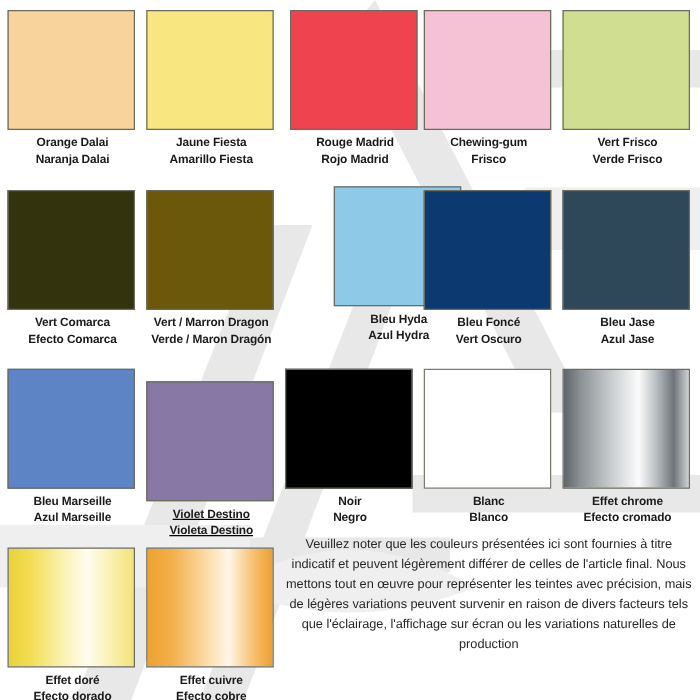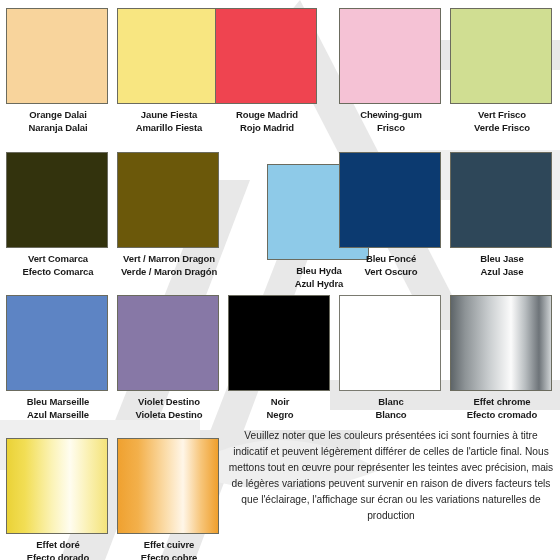--- a/index.html
+++ b/index.html
@@ -104,21 +104,21 @@
         <div class="lbl">Naranja Dalai</div>
       </div>
     </div>
     <div class="cell" style="left: 117px; top: 8px;">
       <div class="swatch" title="Jaune Fiesta" style="background: rgb(248, 230, 129);"></div>
       <div class="labels">
         <div class="lbl">Jaune Fiesta</div>
         <div class="lbl">Amarillo Fiesta</div>
       </div>
     </div>
-    <div class="cell" style="left: 215px; top: 8px;">
+    <div class="cell" style="left: 232px; top: 8px;">
       <div class="swatch" title="Rouge Madrid" style="background: rgb(239, 68, 80);"></div>
       <div class="labels">
         <div class="lbl">Rouge Madrid</div>
         <div class="lbl">Rojo Madrid</div>
       </div>
     </div>
     <div class="cell" style="left: 339px; top: 8px;">
       <div class="swatch" title="Chewing-gum" style="background: rgb(245, 194, 213);"></div>
       <div class="labels">
         <div class="lbl">Chewing-gum</div>
@@ -139,21 +139,21 @@
         <div class="lbl">Efecto Comarca</div>
       </div>
     </div>
     <div class="cell" style="left: 117px; top: 152px;">
       <div class="swatch" title="Vert / Marron Dragon" style="background: rgb(107, 88, 10);"></div>
       <div class="labels">
         <div class="lbl">Vert / Marron Dragon</div>
         <div class="lbl">Verde / Maron Dragón</div>
       </div>
     </div>
-    <div class="cell" style="left: 228px; top: 164px; padding-left: 39px;">
+    <div class="cell" style="left: 228px; top: 149px; padding-left: 39px;">
       <div class="swatch" title="Bleu Hyda" style="background: rgb(142, 202, 232);"></div>
       <div class="labels">
         <div class="lbl">Bleu Hyda</div>
         <div class="lbl">Azul Hydra</div>
       </div>
     </div>
     <div class="cell" style="left: 339px; top: 152px;">
       <div class="swatch" title="Bleu Foncé" style="background: rgb(12, 58, 112);"></div>
       <div class="labels">
         <div class="lbl">Bleu Foncé</div>
@@ -167,21 +167,21 @@
         <div class="lbl">Azul Jase</div>
       </div>
     </div>
     <div class="cell" style="left: 6px; top: 295px;">
       <div class="swatch" title="Bleu Marseille" style="background: rgb(93, 132, 196);"></div>
       <div class="labels">
         <div class="lbl">Bleu Marseille</div>
         <div class="lbl">Azul Marseille</div>
       </div>
     </div>
-    <div class="cell" style="left: 117px; top: 295px;">
+    <div class="cell" style="left: 117px; top: 305px; text-decoration: underline;">
       <div class="swatch" title="Violet Destino" style="background: rgb(135, 120, 166);"></div>
       <div class="labels">
         <div class="lbl">Violet Destino</div>
         <div class="lbl">Violeta Destino</div>
       </div>
     </div>
     <div class="cell" style="left: 228px; top: 295px;">
       <div class="swatch" title="Noir" style="background: rgb(0, 0, 0);"></div>
       <div class="labels">
         <div class="lbl">Noir</div>

